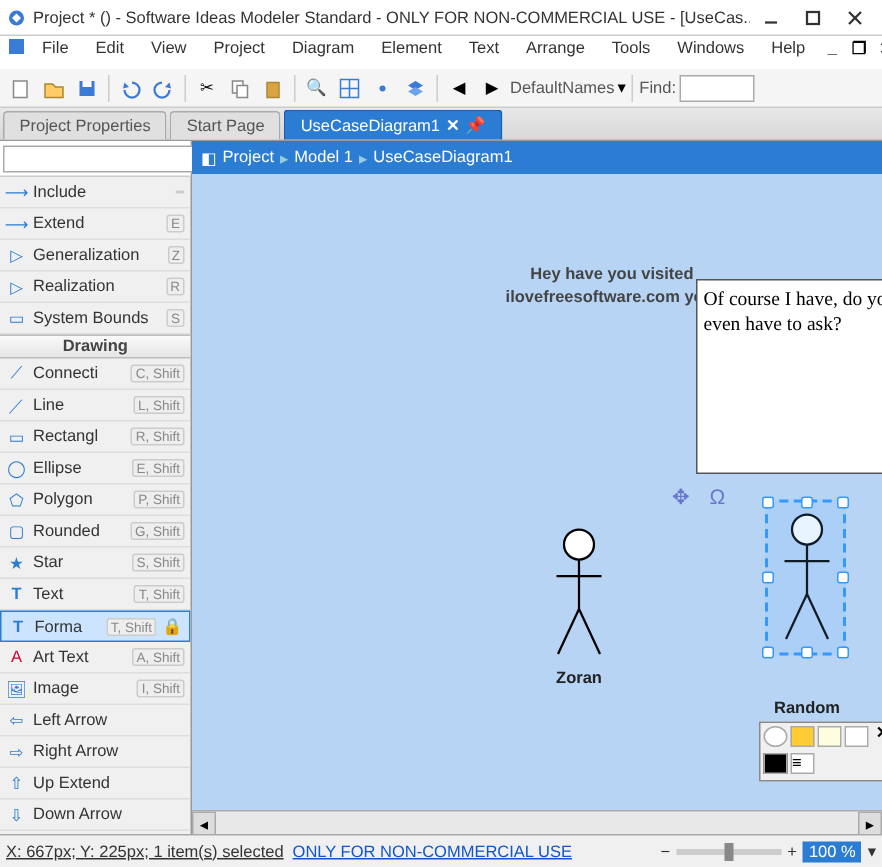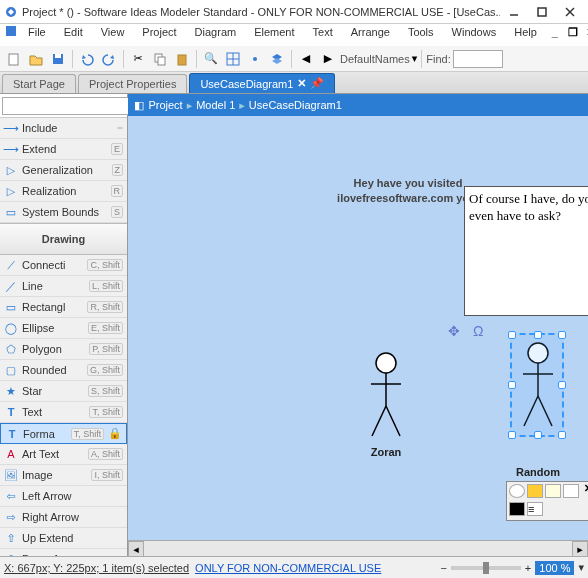--- a/index.html
+++ b/index.html
@@ -27,21 +27,21 @@
 .sidebar { width: 128px; background: #f0f0f0; border-right: 1px solid #999; display: flex; flex-direction: column; }
 .sidebar .search-row { height: 24px; background: #fff; display: flex; align-items: center; padding: 0 2px; border-bottom: 1px solid #ccc; }
 .sidebar .search-row input { flex: 1; border: 1px solid #aaa; height: 18px; padding: 0 3px; }
 .sidebar .search-btn { width: 20px; height: 18px; background: #2b7cd3; color: #fff; display: flex; align-items: center; justify-content: center; cursor: pointer; margin-left: 2px; }
 .tool-list { flex: 1; overflow-y: auto; }
 .tool-item { display: flex; align-items: center; height: 21px; padding: 0 4px; border-bottom: 1px solid #ddd; cursor: pointer; gap: 4px; }
 .tool-item.selected { background: #cde4ff; border: 1px solid #2b7cd3; }
 .tool-icon { width: 14px; height: 14px; flex-shrink: 0; display: flex; align-items: center; justify-content: center; color: #2b7cd3; }
 .tool-label { flex: 1; color: #333; white-space: nowrap; overflow: hidden; }
 .tool-hint { font-size: 9px; color: #888; background: #eee; border: 1px solid #ccc; padding: 0 2px; border-radius: 2px; }
-.tool-section { height: 32px; background: linear-gradient(#fafafa,#e5e5e5); border-top: 1px solid #bbb; border-bottom: 1px solid #bbb; display: flex; align-items: center; justify-content: center; font-weight: bold; color: #444; }
+.tool-section { height: 16px; background: linear-gradient(#fafafa,#e5e5e5); border-top: 1px solid #bbb; border-bottom: 1px solid #bbb; display: flex; align-items: center; justify-content: center; font-weight: bold; color: #444; }
 .canvas-area { flex: 1; display: flex; flex-direction: column; min-width: 0; }
 .breadcrumb { height: 22px; background: #2b7cd3; color: #fff; display: flex; align-items: center; padding: 0 6px; gap: 4px; }
 .breadcrumb .bc-item { cursor: pointer; }
 .breadcrumb .bc-sep { color: #9cd; }
 .canvas-scroll { flex: 1; position: relative; overflow: auto; background: #b8d4f5; }
 .canvas { position: relative; width: 100%; height: 100%; }
 .comment-text { position: absolute; left: 200px; top: 60px; width: 160px; text-align: center; color: #444; font-weight: bold; line-height: 1.4; }
 .note-box { position: absolute; left: 336px; top: 70px; width: 150px; height: 130px; background: #fff; border: 1px solid #555; padding: 4px; font-size: 13px; line-height: 1.3; font-family: 'Times New Roman', serif; }
 .actor { position: absolute; width: 40px; }
 .actor svg { display: block; }
@@ -189,22 +189,22 @@
   <div class="tb-btn">◀</div>
   <div class="tb-btn">▶</div>
   <span class="tb-label">DefaultNames</span>
   <span>▾</span>
   <div class="tb-sep"></div>
   <span class="tb-label">Find:</span>
   <input class="tb-find" style="">
 </div>
 
 <div class="tab-strip">
+  <div class="tab">Project Properties</div>
   <div class="tab">Start Page</div>
-  <div class="tab">Project Properties</div>
   <div class="tab active">
     <span>UseCaseDiagram1</span>
     <span class="close-x">✕</span>
     <span class="pin">📌</span>
   </div>
 </div>
 
 <div class="workspace">
 
   <div class="sidebar">

